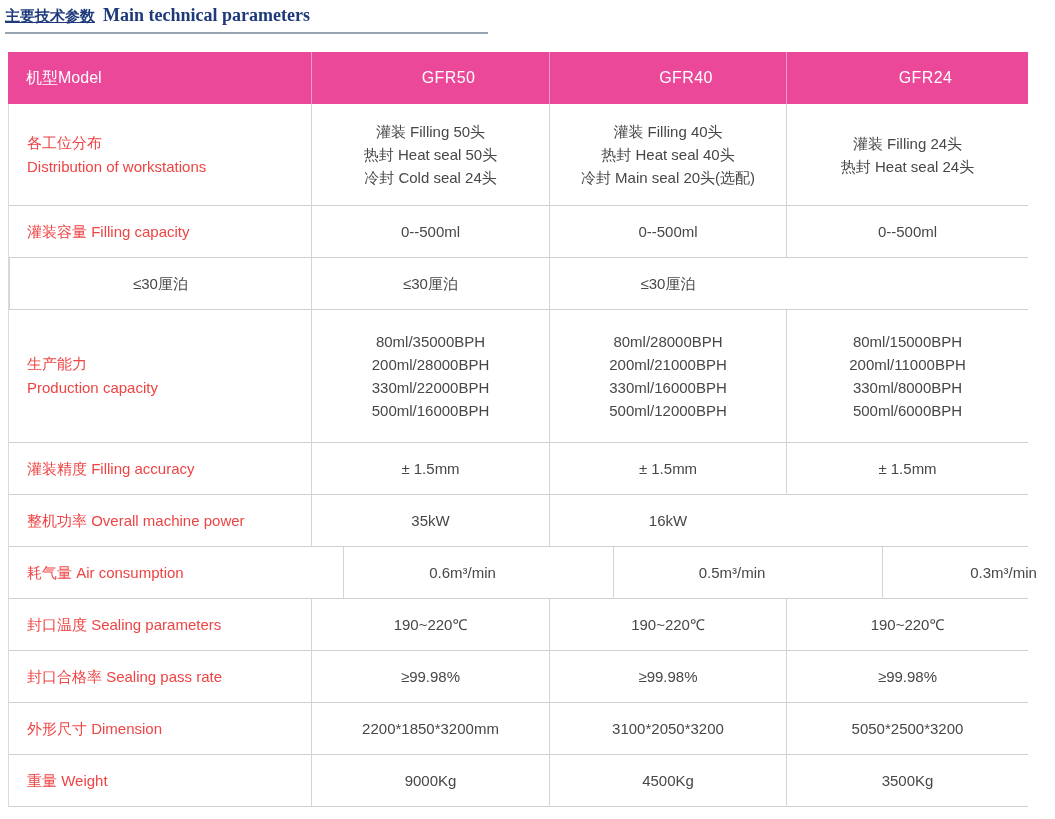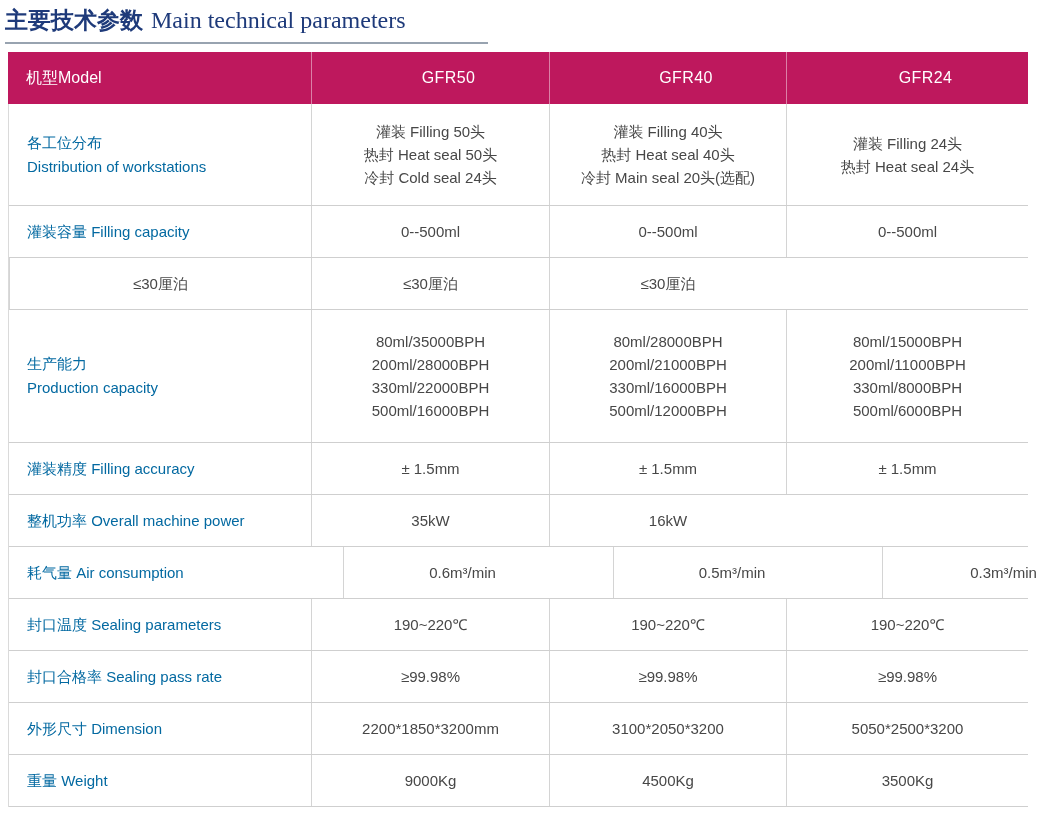--- a/index.html
+++ b/index.html
@@ -7,22 +7,22 @@
     position:relative;
     width:1055px; height:819px;
     background:#ffffff;
     font-family:"Liberation Sans", sans-serif;
     overflow:hidden;
   }
 
   
   .title-block { position:absolute; top:5px; left:5px; }
   .title-line { display:flex; align-items:baseline; gap:8px; white-space:nowrap; }
-  .title-zh { font-size:23px; font-weight:bold; }
-  .title-en { font-family:"Liberation Serif", serif; font-size:24px; font-weight:normal; }
+  .title-zh { font-size:15px; font-weight:bold;text-decoration:underline; }
+  .title-en { font-family:"Liberation Serif", serif; font-size:18px; font-weight:bold; }
   .title-rule { height:2px; width:483px; background:#98a3b0; margin-top:6px; }
 
   
   .spec-table { position:absolute; top:52px; left:8px; width:1020px; }
 
   .thead {
     display:grid;
     grid-template-columns:303px 238px 237px 242px;
     height:52px;
     color:#ffffff;
@@ -35,21 +35,21 @@
   .trow {
     display:grid;
     grid-template-columns:302px 238px 237px 242px;
     border-bottom:1px solid #cfcfcf;
     box-sizing:border-box;
   }
   .cell { display:flex; flex-direction:column; justify-content:center; box-sizing:border-box; }
   .label-cell {
     align-items:flex-start;
     padding:10px 10px 10px 18px;
-    color:#0369a1; font-size:15px; line-height:24px;
+    color:#ef4444; font-size:15px; line-height:24px;
     text-align:right;
   }
   .value-cell {
     align-items:center;
     padding:8px 6px;
     text-align:center;
     color:#474747; font-size:15px; line-height:23px;
     border-left:1px solid #d4d4d4;
   }
 </style>
@@ -60,21 +60,21 @@
 
   <div class="title-block" style="color: rgb(30, 58, 122);">
     <div class="title-line">
       <span class="title-zh">主要技术参数</span>
       <span class="title-en">Main technical parameters</span>
     </div>
     <div class="title-rule" style="background: rgb(152, 163, 176);"></div>
   </div>
 
   <div class="spec-table">
-    <div class="thead" style="background: #be185d;">
+    <div class="thead" style="background: #ec4899;">
       <div class="hcell model-cell">机型Model</div>
       <div class="hcell col-cell">GFR50</div>
       <div class="hcell col-cell">GFR40</div>
       <div class="hcell col-cell">GFR24</div>
     </div>
     <div class="tbody">
         <div class="trow" style="min-height: 102px;">
           <div class="cell label-cell">
             <div>各工位分布</div>
             <div>Distribution of workstations</div>

